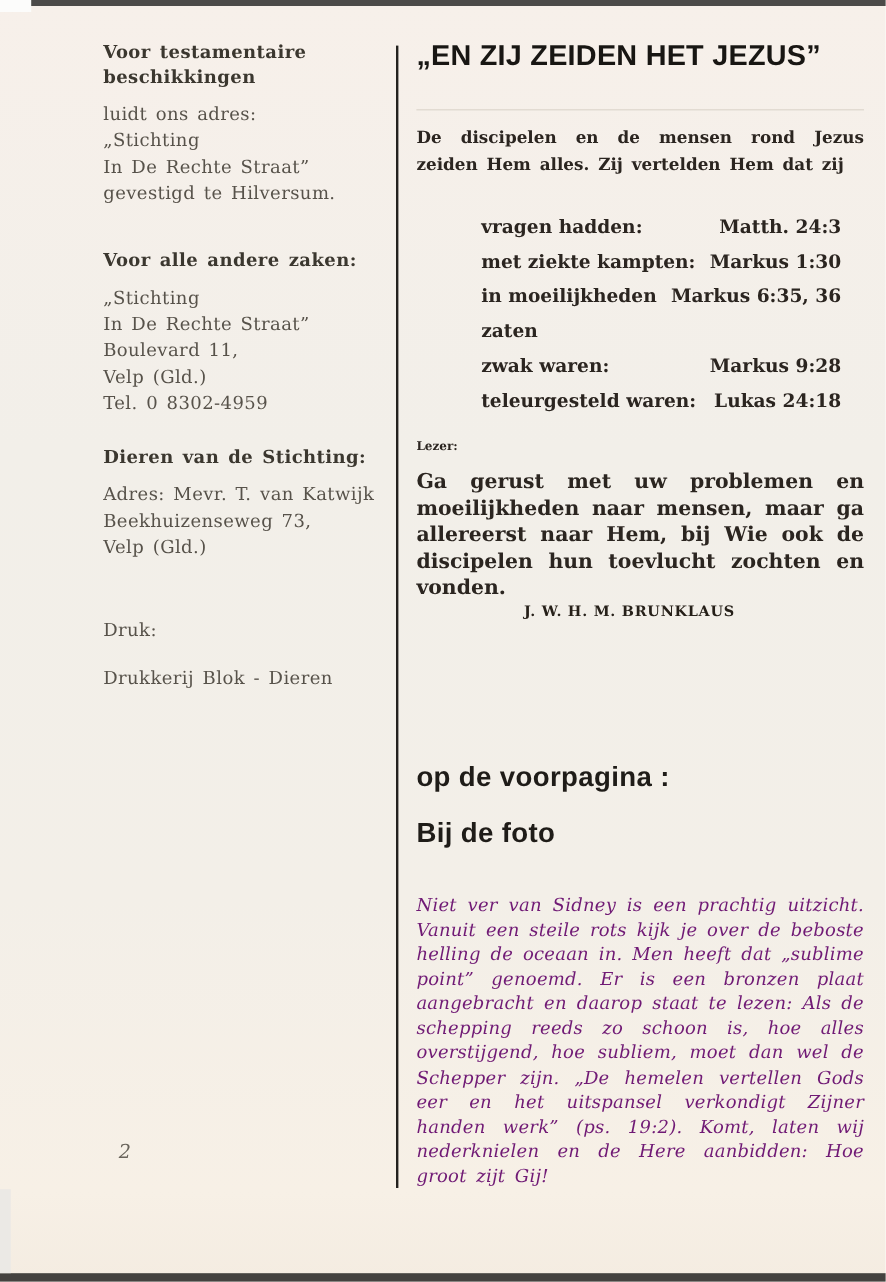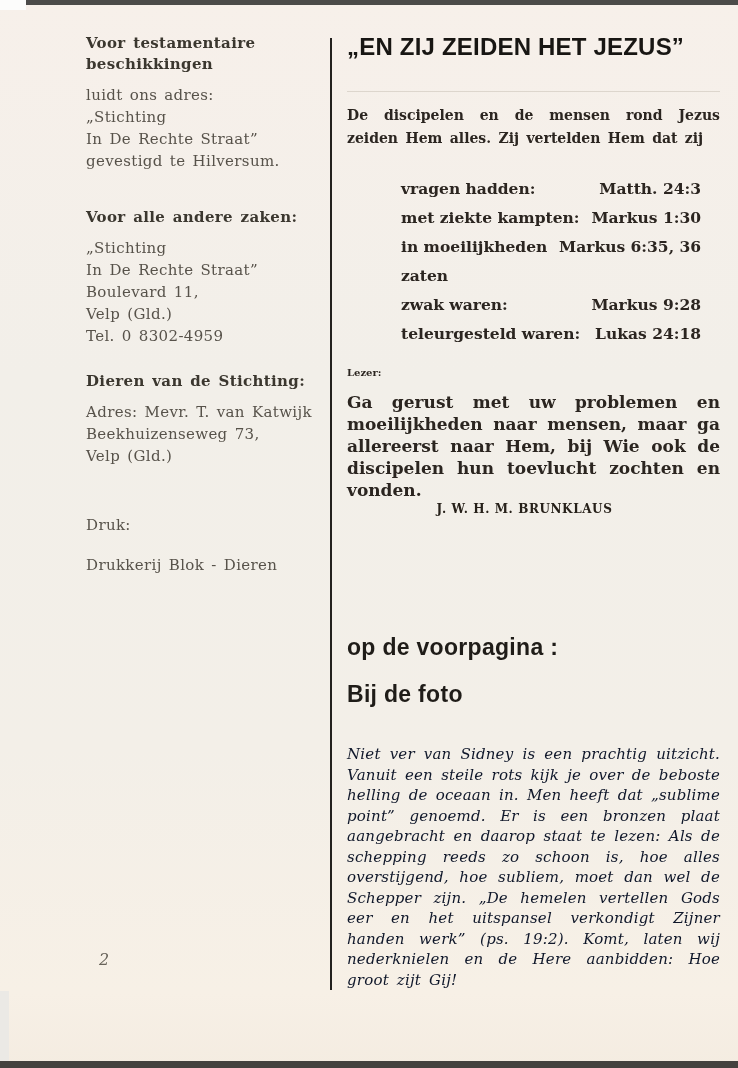--- a/index.html
+++ b/index.html
@@ -70,21 +70,21 @@
   }
 
   .foto-heading {
     margin-top:108px;
     font-family:"Liberation Sans", sans-serif;
     font-weight:bold; font-size:23px; line-height:47px;
     letter-spacing:0.3px; color:#1f1c18;
   }
   .foto-text {
     margin-top:26px; font-style:italic; font-size:15px; line-height:20.5px;
-    text-align:justify; word-spacing:3px; letter-spacing:0.2px; color:#0f172a;
+    text-align:justify; word-spacing:3px; letter-spacing:0.2px; color:#701a75;
   }
 </style>
 </head>
 <body>
 
 <div class="scan-bar-top"></div>
 <div class="scan-bar-bottom"></div>
 <div class="scan-corner"></div>
 <div class="scan-edge-left"></div>
 

